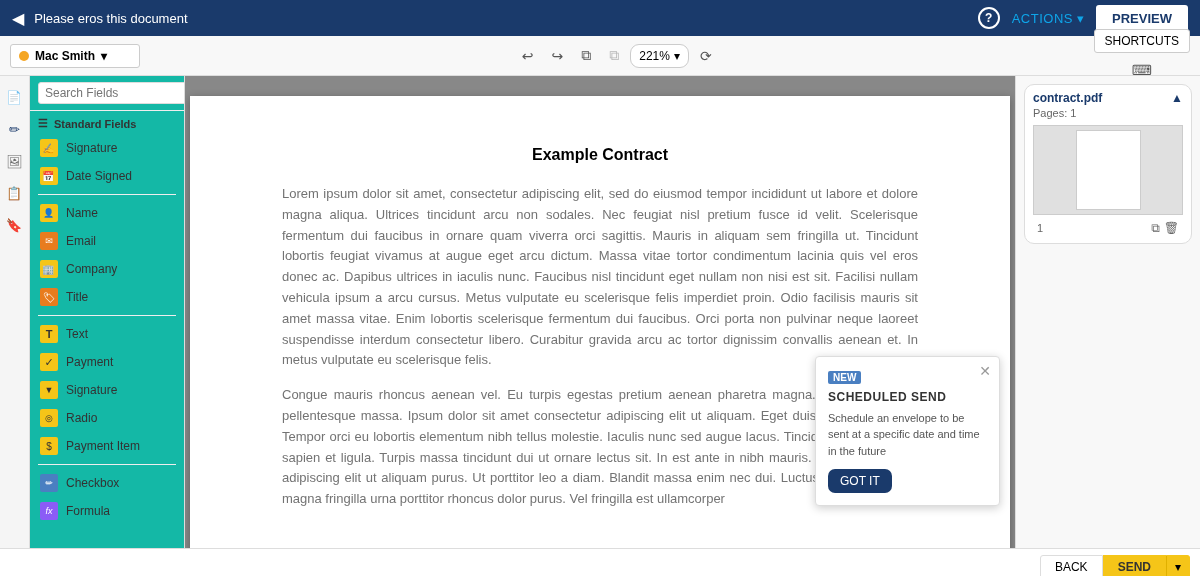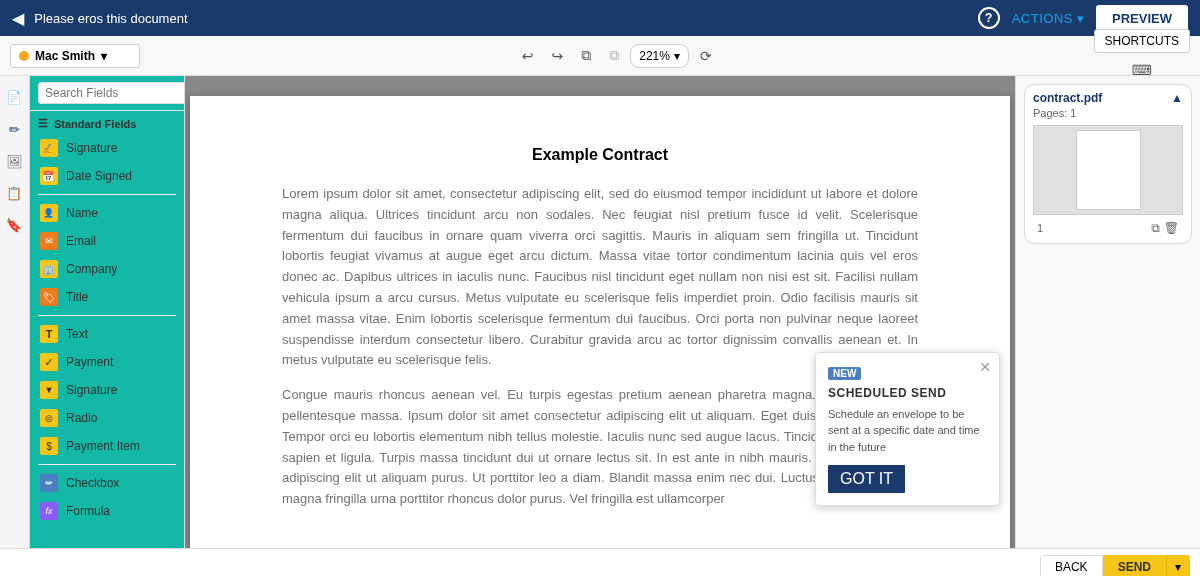--- a/index.html
+++ b/index.html
@@ -351,22 +351,22 @@
       font-size: 11px;
       color: #555;
       line-height: 1.5;
       margin-bottom: 10px;
     }
     .popup-got-it-btn {
       background: #1a3a6b;
       color: white;
       border: none;
       padding: 5px 12px;
-      border-radius: 1px;
-      font-size: 16px;
+      border-radius: 7px;
+      font-size: 12px;
       cursor: pointer;
     }
 
     
     .bottom-action-bar {
       height: 36px;
       background: white;
       border-top: 1px solid #ddd;
       display: flex;
       align-items: center;

